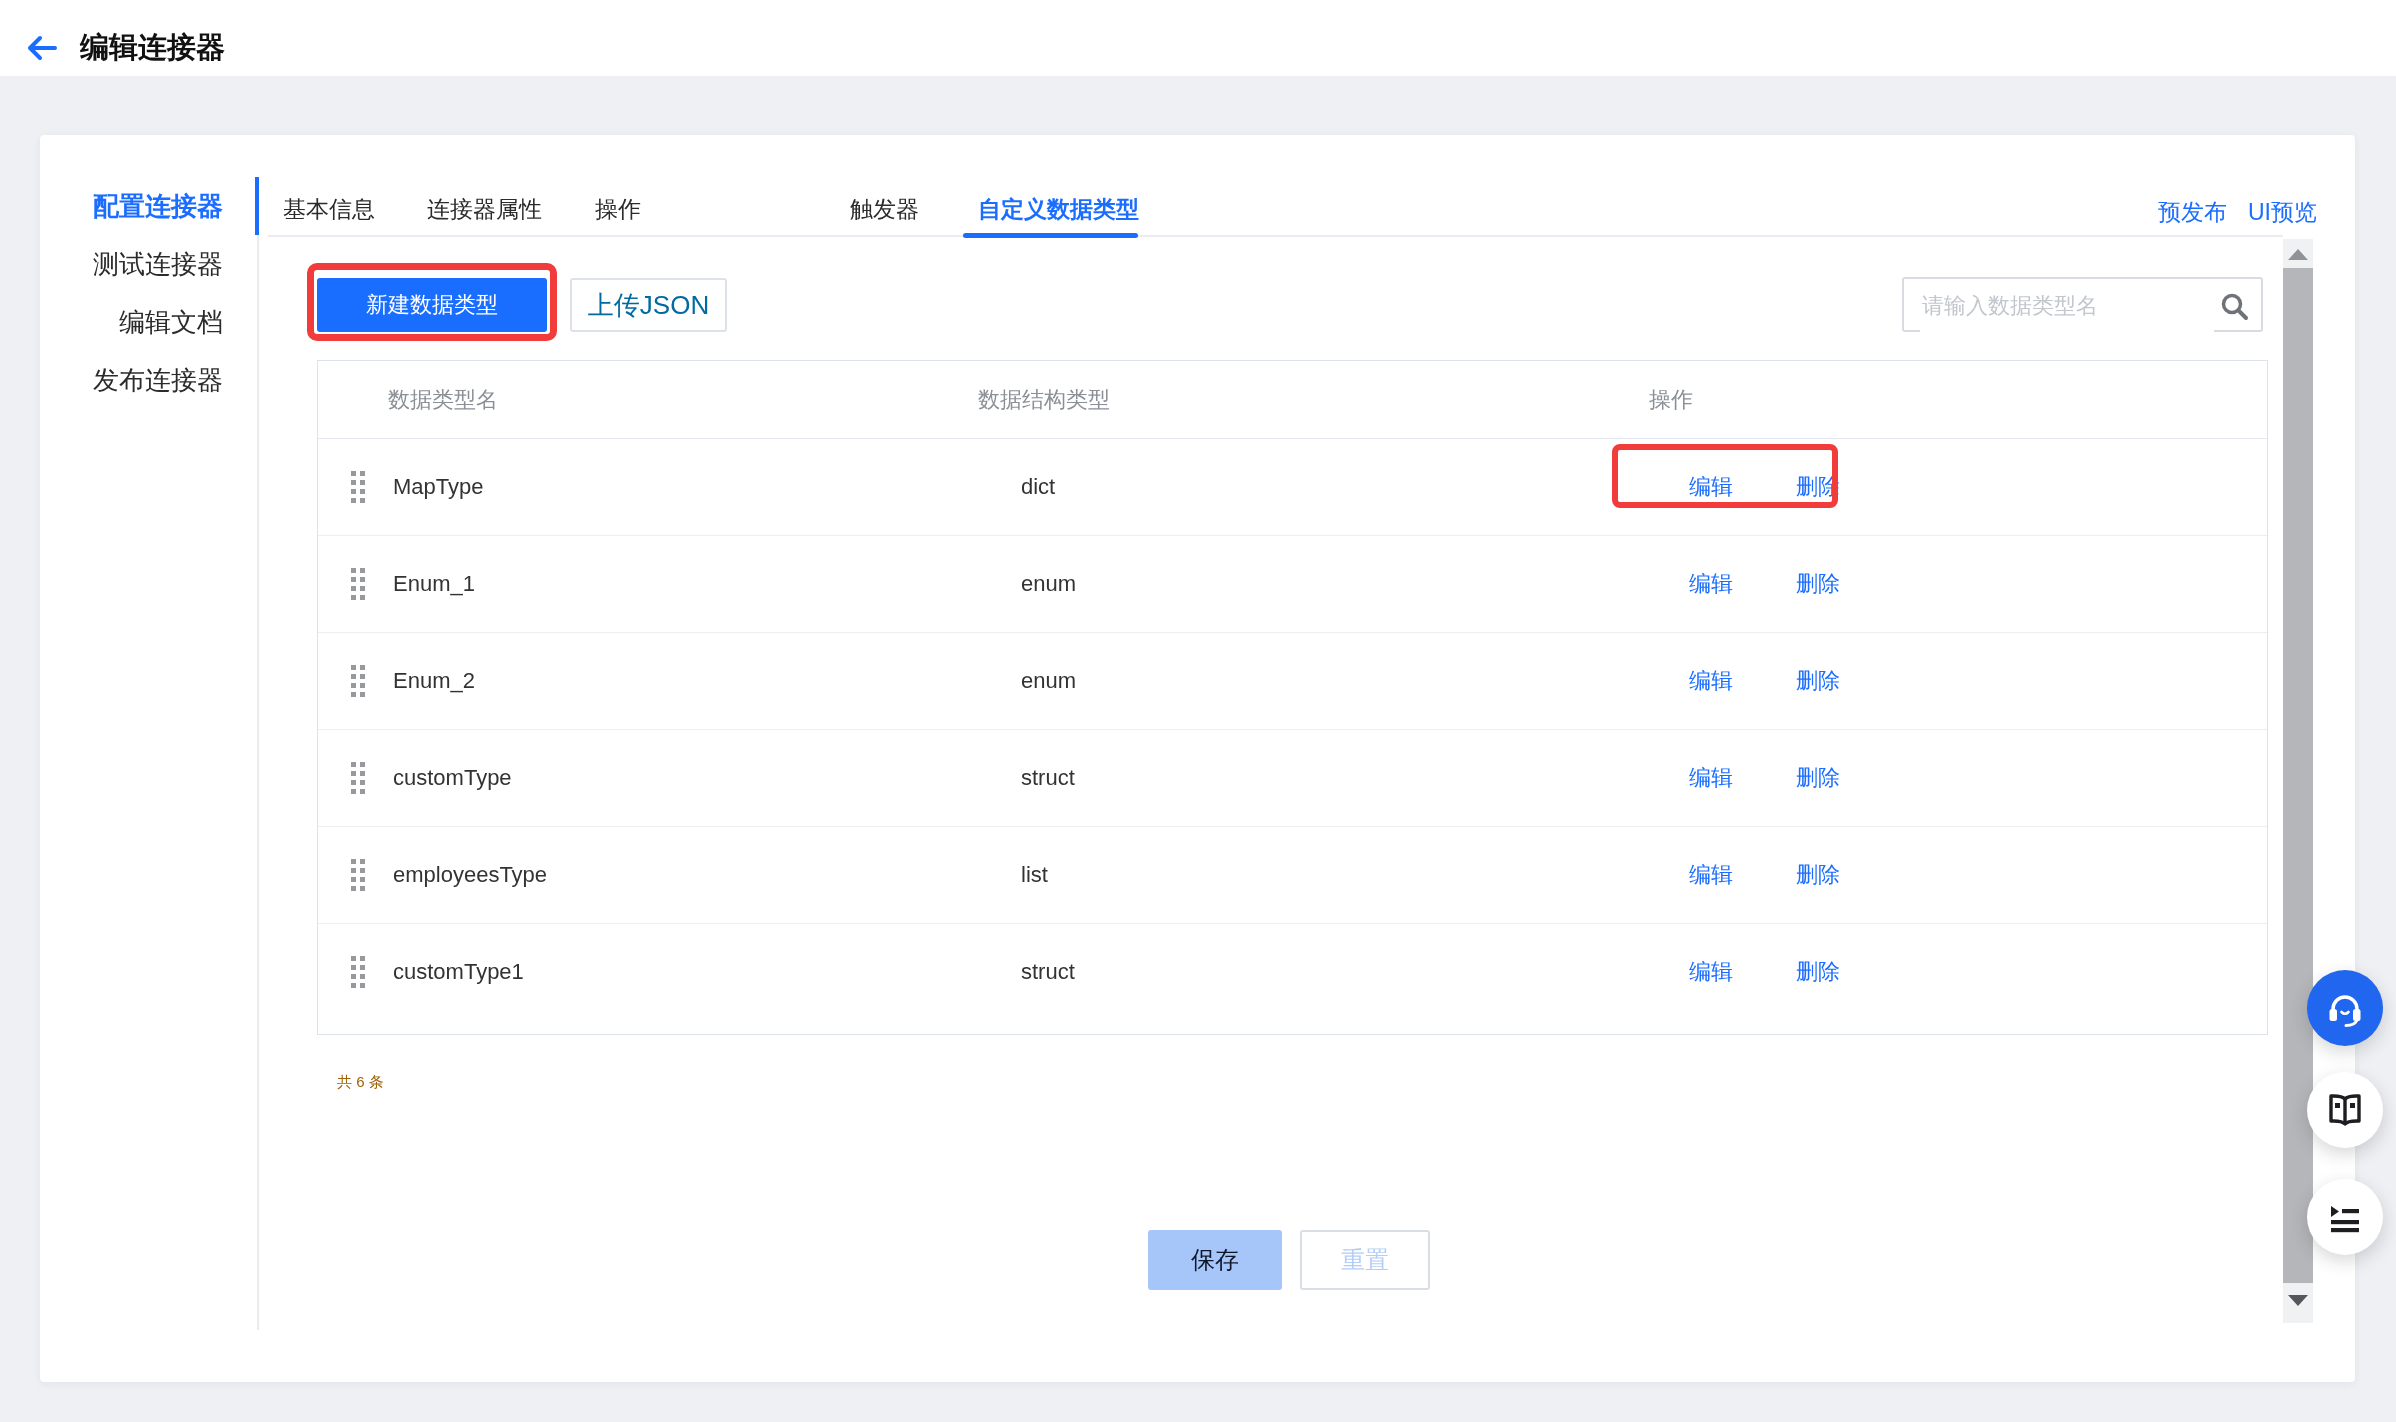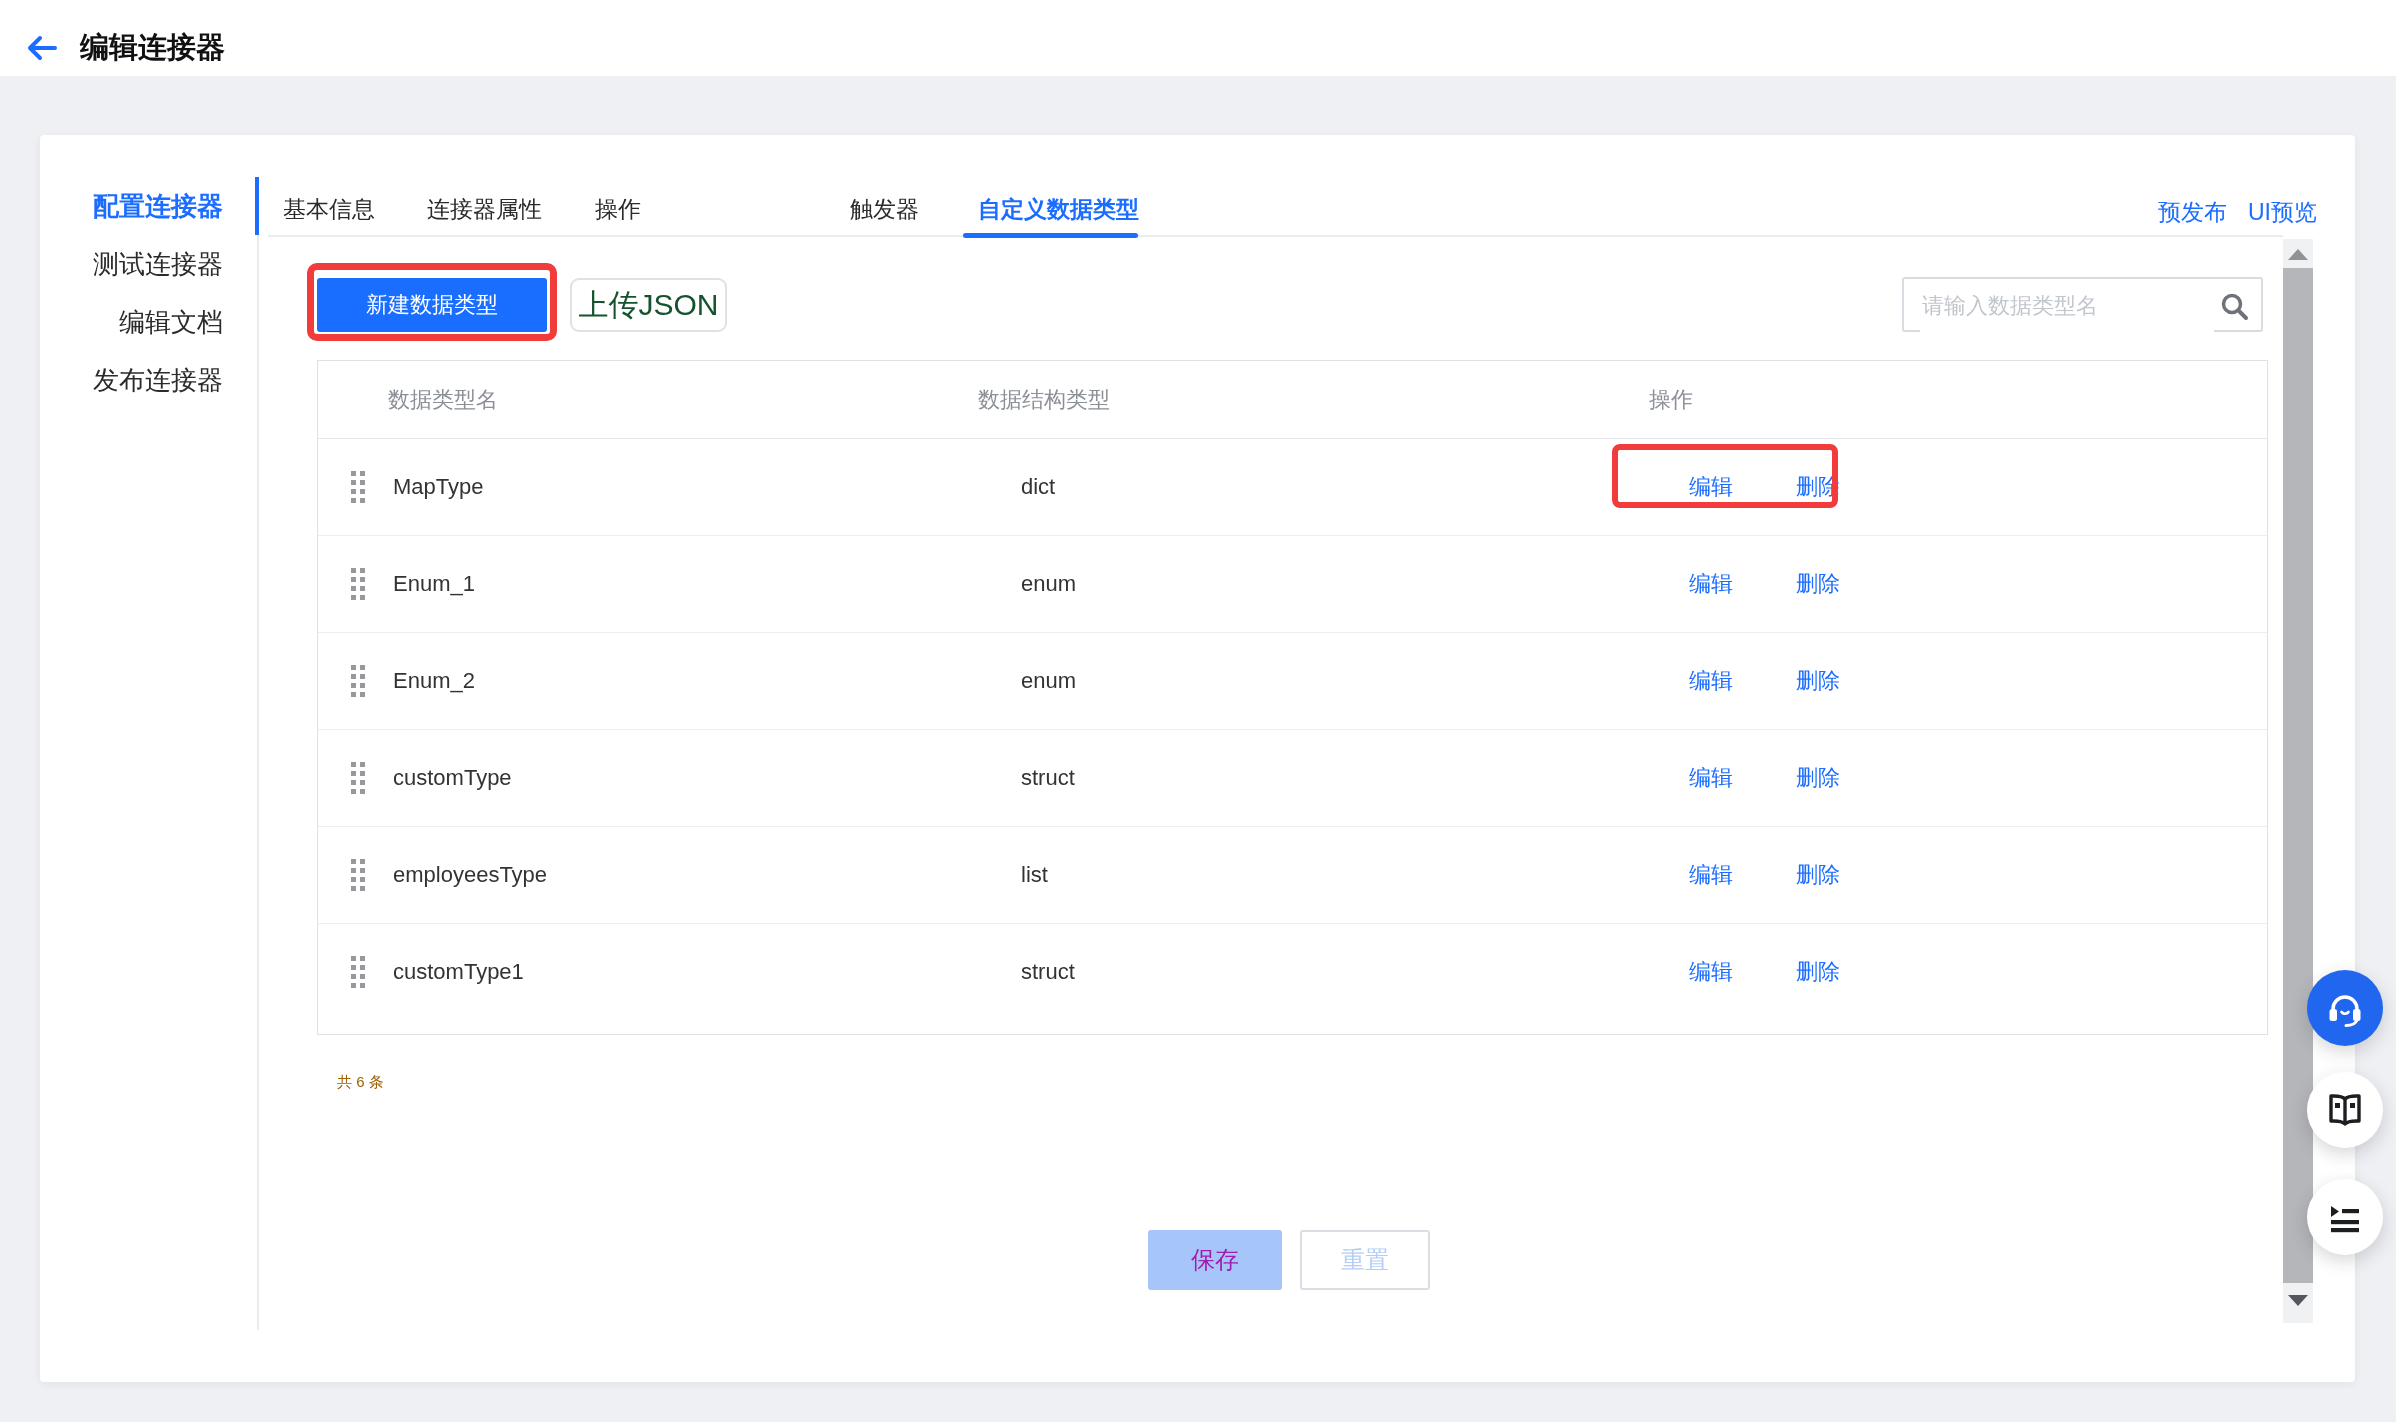--- a/index.html
+++ b/index.html
@@ -33,22 +33,22 @@
   .tab-active-underline{position:absolute;left:923px;top:98px;width:175px;height:5px;background:#1b6dff;border-radius:3px;}
 
   .top-links{position:absolute;right:38px;top:62px;display:flex;gap:21px;}
   .top-link{font-size:23px;color:#1b6dff;cursor:pointer;white-space:nowrap;}
 
   
   .annotation-box{position:absolute;border:7px solid #f23c3c;border-radius:10px;pointer-events:none;z-index:5;}
   .ann1{left:267px;top:128px;width:236px;height:64px;}
   .btn-primary{position:absolute;left:277px;top:143px;width:230px;height:54px;background:#1a6eff;color:#fff;
                font-size:22px;border:none;border-radius:3px;cursor:pointer;font-family:inherit;}
-  .btn-upload{position:absolute;left:530px;top:143px;width:157px;height:54px;background:#fff;color:#14532d;
-              font-size:30px;border:2px solid #dde2e8;border-radius:9px;cursor:pointer;font-family:inherit;}
+  .btn-upload{position:absolute;left:530px;top:143px;width:157px;height:54px;background:#fff;color:#0369a1;
+              font-size:26px;border:2px solid #dde2e8;border-radius:3px;cursor:pointer;font-family:inherit;}
   .search-box{position:absolute;left:1862px;top:142px;width:361px;height:55px;border:2px solid #d8dce2;border-radius:3px;background:#fff;box-sizing:border-box;}
   .search-box input{position:absolute;left:16px;top:0;width:290px;height:51px;border:none;outline:none;font-size:22px;color:#333;font-family:inherit;}
   .search-box input::placeholder{color:#c2c6cd;}
   .search-icon{position:absolute;right:12px;top:12px;width:30px;height:30px;cursor:pointer;}
 
   
   .dtable{position:absolute;left:277px;top:225px;width:1951px;height:675px;border:1px solid #dde2e9;box-sizing:border-box;}
   .thead{position:relative;height:77px;border-bottom:1px solid #e5e8ee;}
   .th{position:absolute;top:0;height:77px;line-height:77px;font-size:22px;color:#8b8f96;white-space:nowrap;}
   .th.c1{left:70px;} .th.c2{left:660px;} .th.c3{left:1331px;}
@@ -58,21 +58,21 @@
   .cname{left:75px;} .ctype{left:703px;}
   .act{position:absolute;top:0;height:96px;line-height:96px;font-size:22px;color:#1b6dff;cursor:pointer;text-decoration:none;white-space:nowrap;}
   .act.edit{left:1371px;} .act.del{left:1478px;}
   .handle{position:absolute;left:33px;top:32px;display:grid;grid-template-columns:5px 5px;grid-auto-rows:5px;gap:4px;cursor:grab;}
   .handle i{background:#97999d;display:block;}
   .ann2{left:1572px;top:309px;width:214px;height:52px;border-width:6px;border-radius:8px;}
 
   .summary{position:absolute;left:297px;top:938px;font-size:15px;color:#a16207;}
 
   
-  .btn-save{position:absolute;left:1108px;top:1095px;width:134px;height:60px;background:#a6c6fa;color:#a21caf;
+  .btn-save{position:absolute;left:1108px;top:1095px;width:134px;height:60px;background:#a6c6fa;color:#0f172a;
             font-size:24px;border:none;border-radius:3px;font-family:inherit;}
   .btn-reset{position:absolute;left:1260px;top:1095px;width:130px;height:60px;background:#fff;color:#b3cdf8;
              font-size:24px;border:2px solid #d9dee5;border-radius:3px;font-family:inherit;}
 
   
   .scrollbar{position:absolute;left:2283px;top:239px;width:30px;height:1084px;background:#f0f1f3;}
   .sb-up{position:absolute;left:5px;top:10px;width:0;height:0;border-left:10px solid transparent;border-right:10px solid transparent;border-bottom:11px solid #8f9296;}
   .sb-thumb{position:absolute;left:0;top:29px;width:30px;height:1015px;background:#b4b6b9;}
   .sb-down{position:absolute;left:5px;top:1056px;width:0;height:0;border-left:10px solid transparent;border-right:10px solid transparent;border-top:11px solid #54575b;}
 

